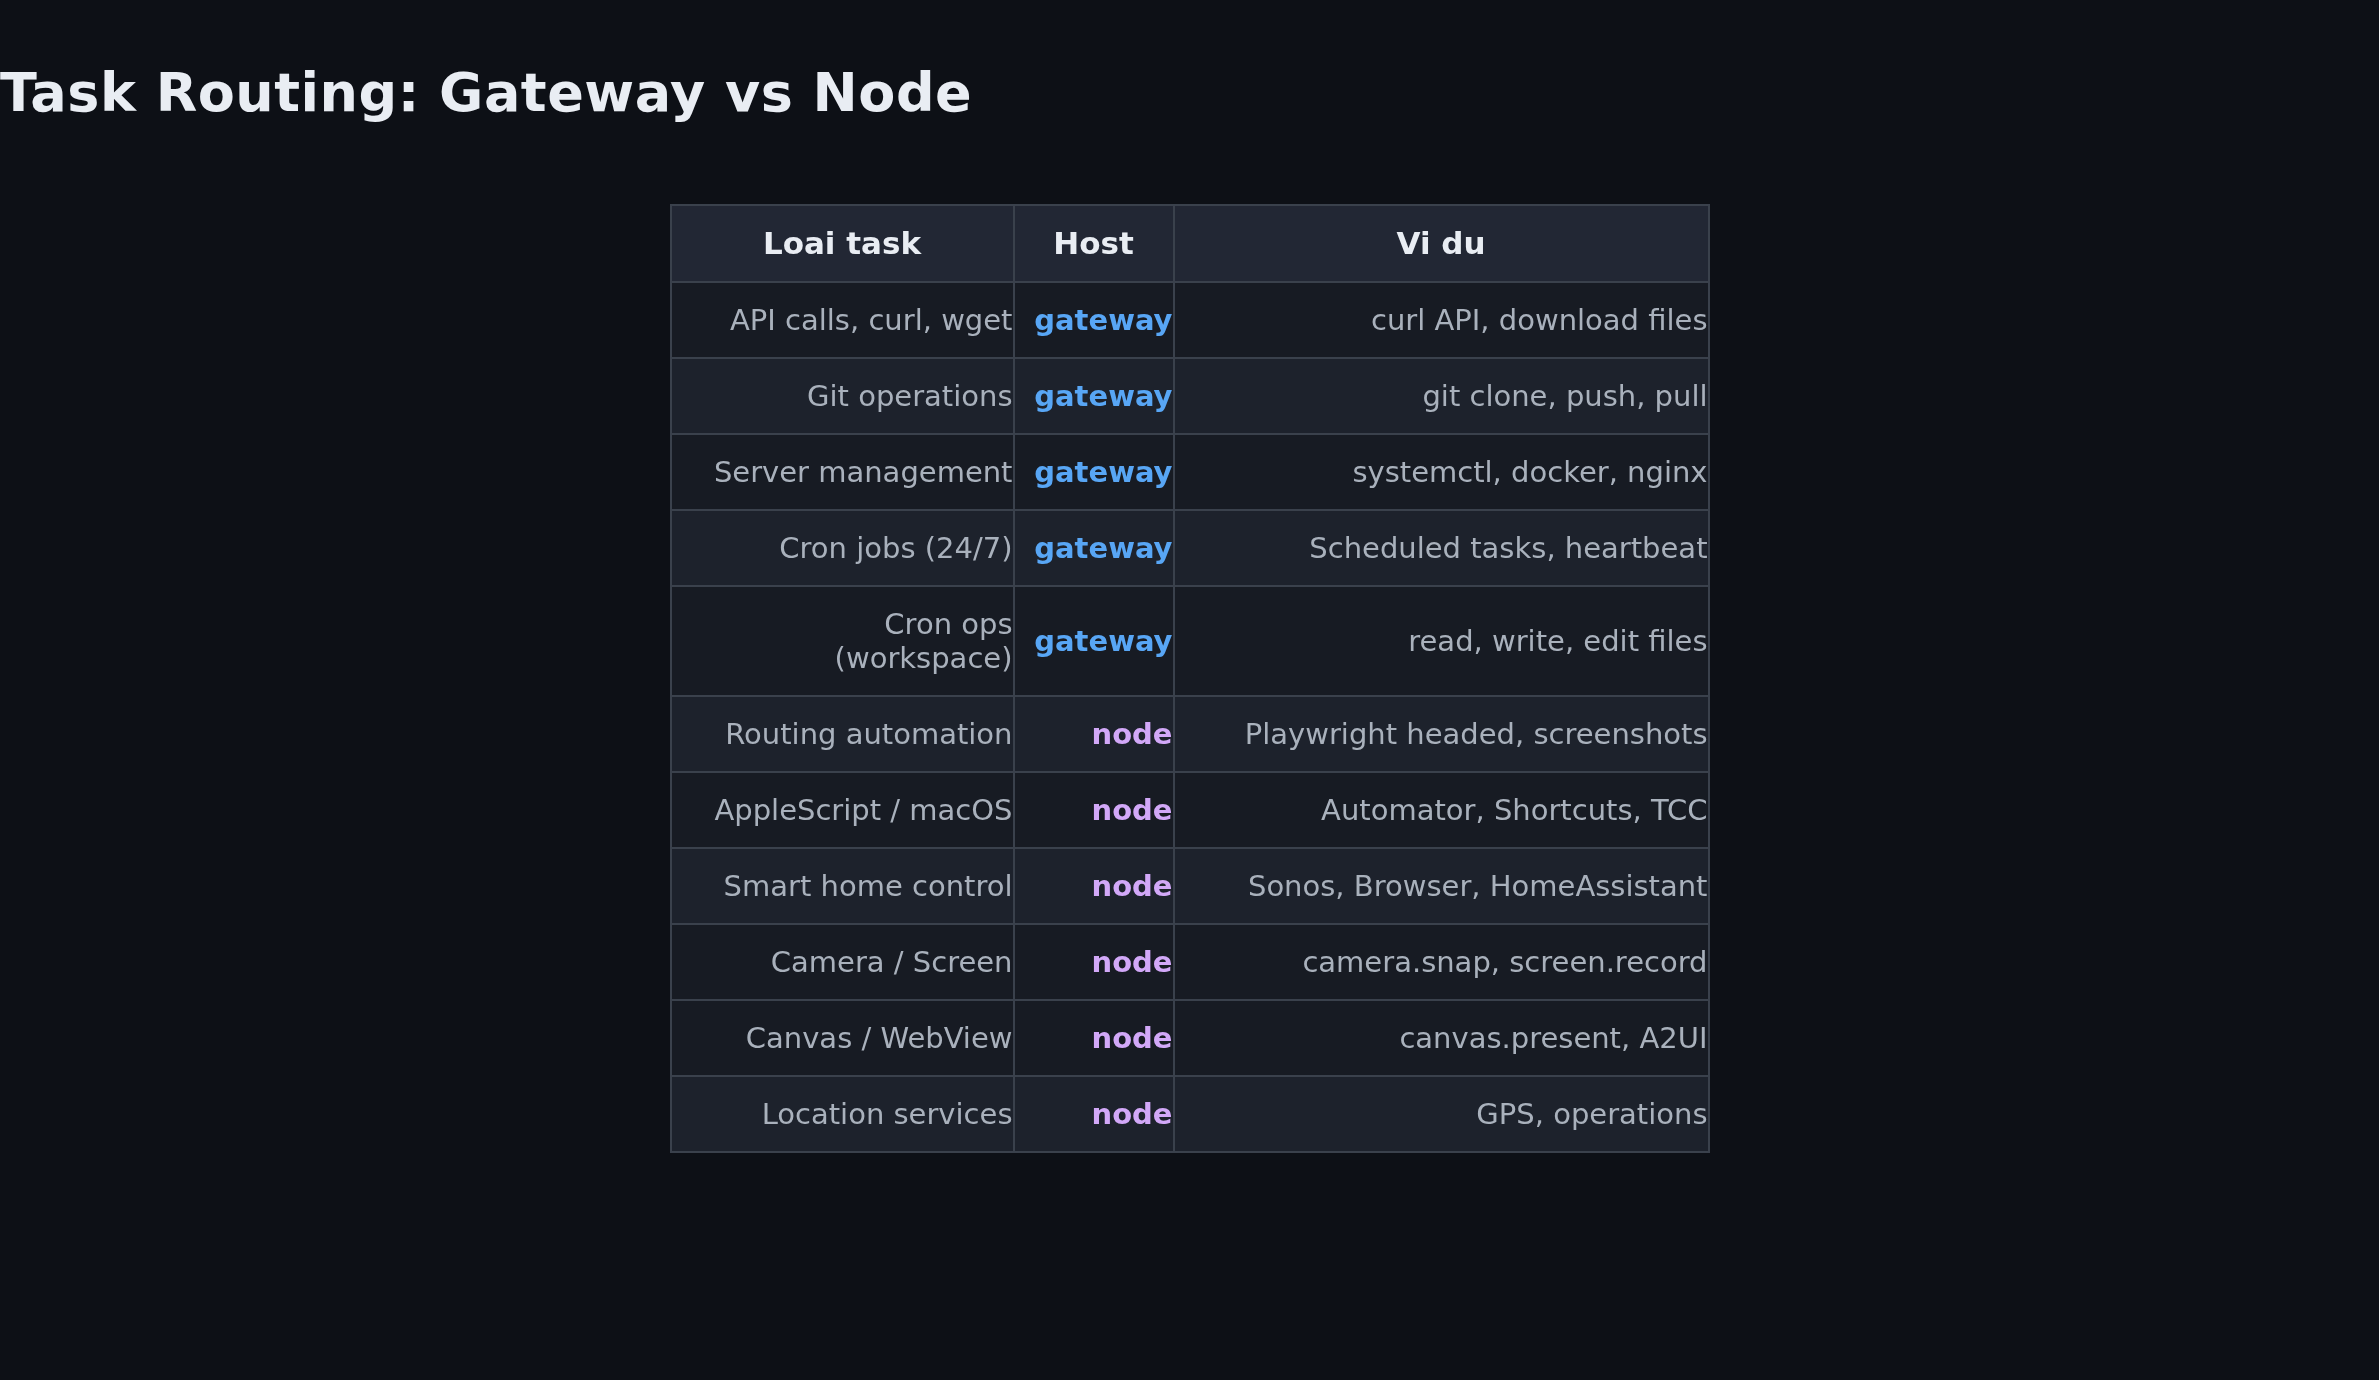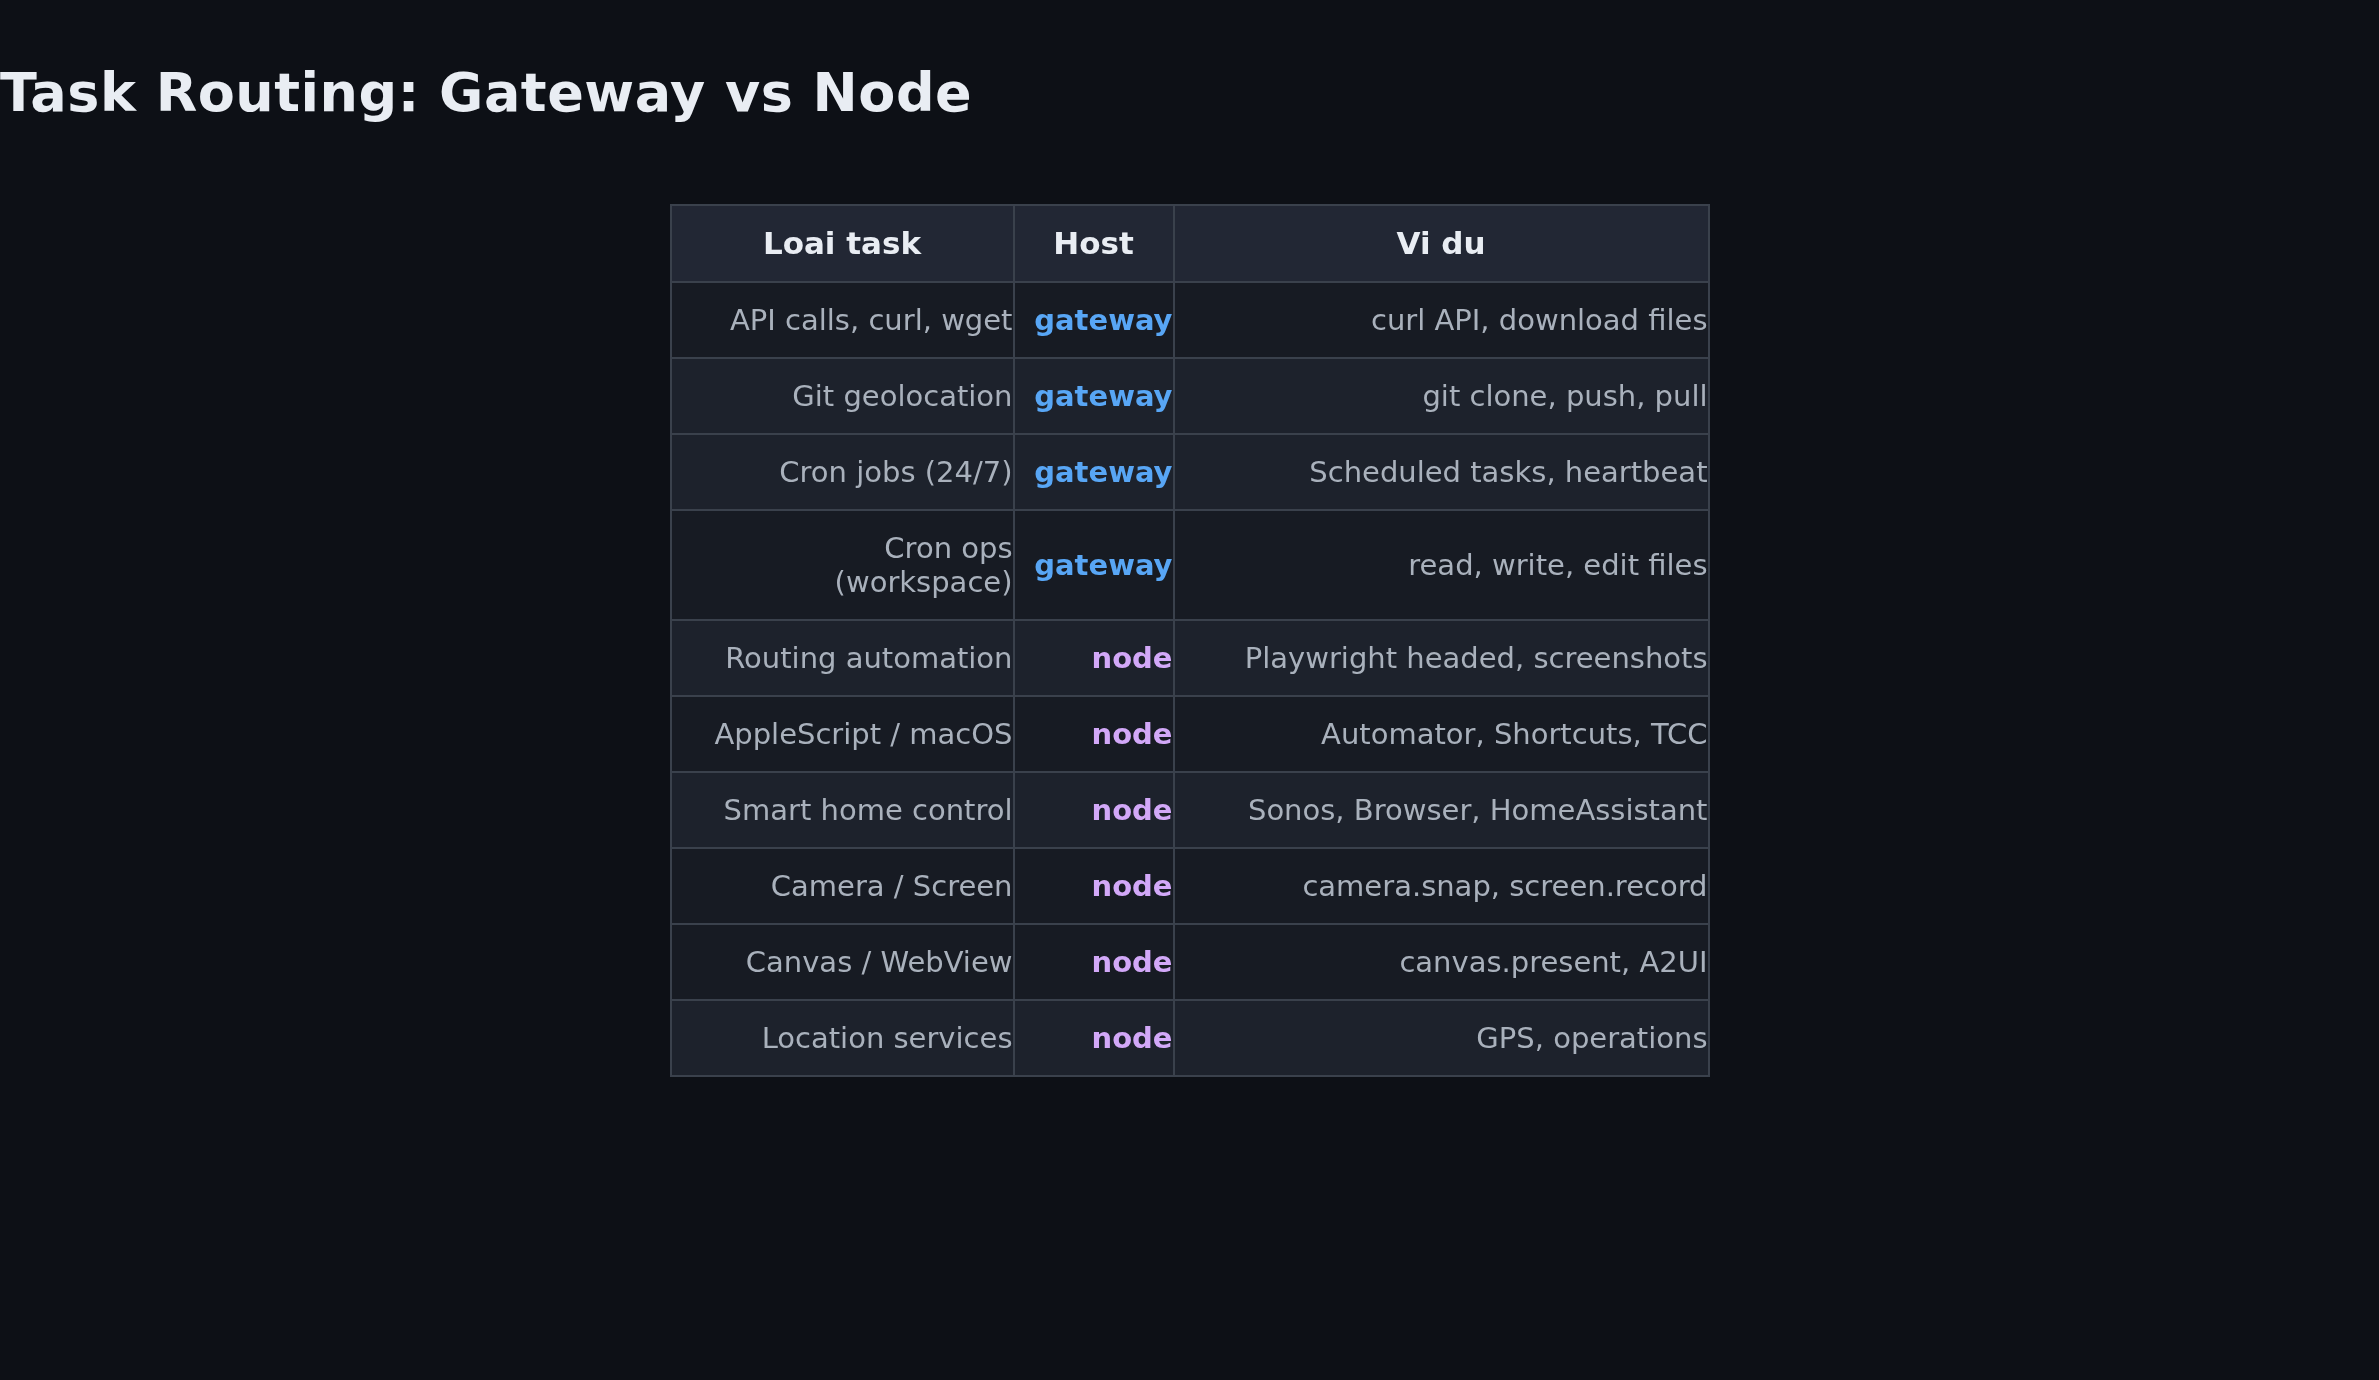--- a/index.html
+++ b/index.html
@@ -91,23 +91,28 @@
         <th>Vi du</th>
       </tr>
     </thead>
     <tbody>
         <tr class="odd">
     <td class="task-cell">API calls, curl, wget</td>
     <td class="host-cell host-gateway">gateway</td>
     <td class="example-cell">curl API, download files</td>
   </tr>
         <tr class="even">
-    <td class="task-cell">Git geolocation</td>
+    <td class="task-cell">Git operations</td>
     <td class="host-cell host-gateway">gateway</td>
     <td class="example-cell">git clone, push, pull</td>
+  </tr>
+        <tr class="odd">
+    <td class="task-cell">Server management</td>
+    <td class="host-cell host-gateway">gateway</td>
+    <td class="example-cell">systemctl, docker, nginx</td>
   </tr>
         <tr class="even">
     <td class="task-cell">Cron jobs (24/7)</td>
     <td class="host-cell host-gateway">gateway</td>
     <td class="example-cell">Scheduled tasks, heartbeat</td>
   </tr>
         <tr class="odd">
     <td class="task-cell">Cron ops (workspace)</td>
     <td class="host-cell host-gateway">gateway</td>
     <td class="example-cell">read, write, edit files</td>

